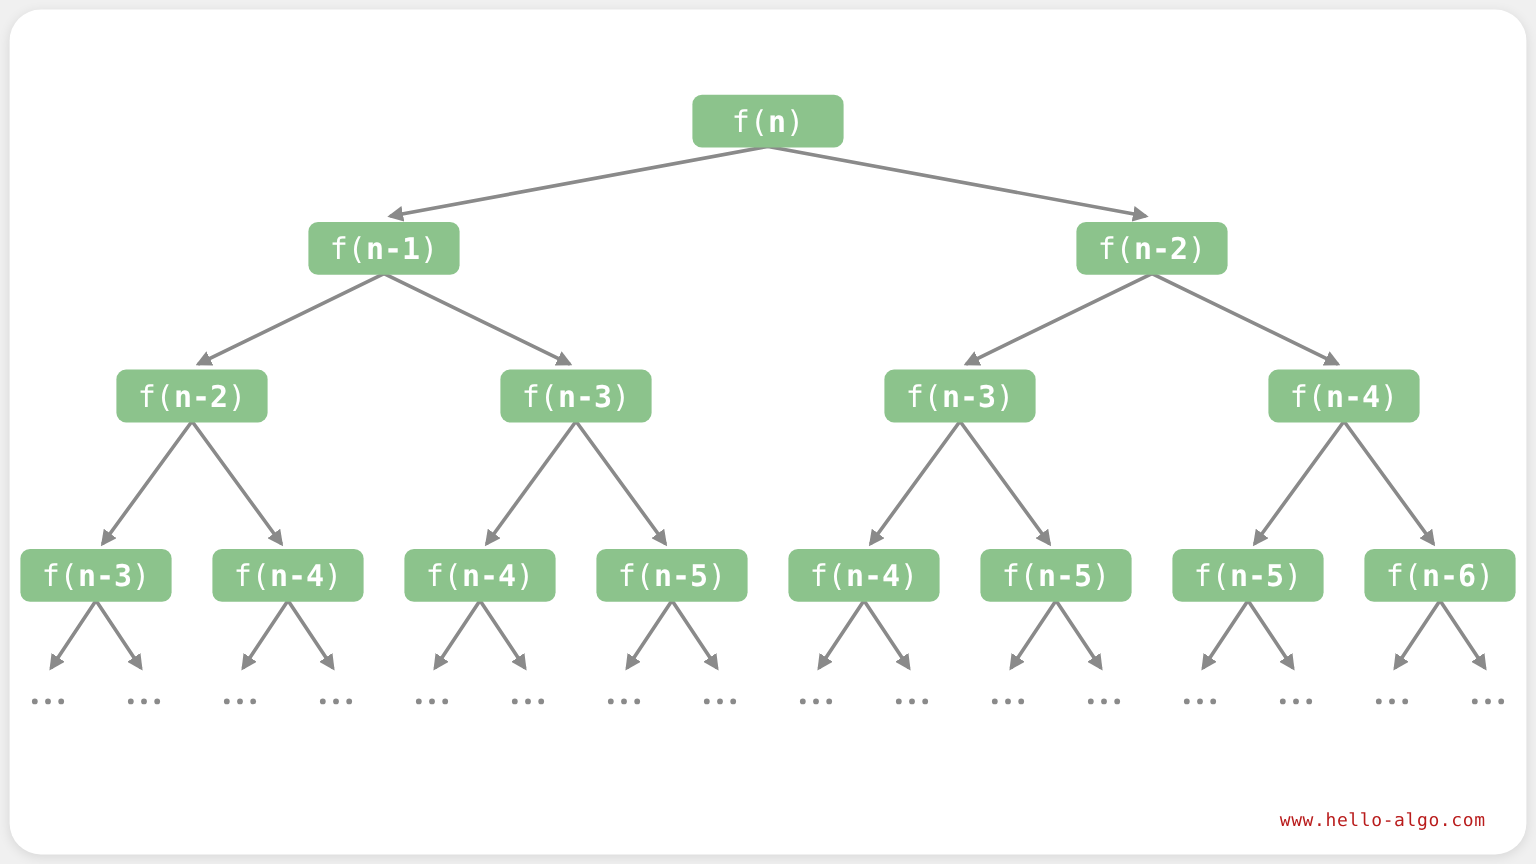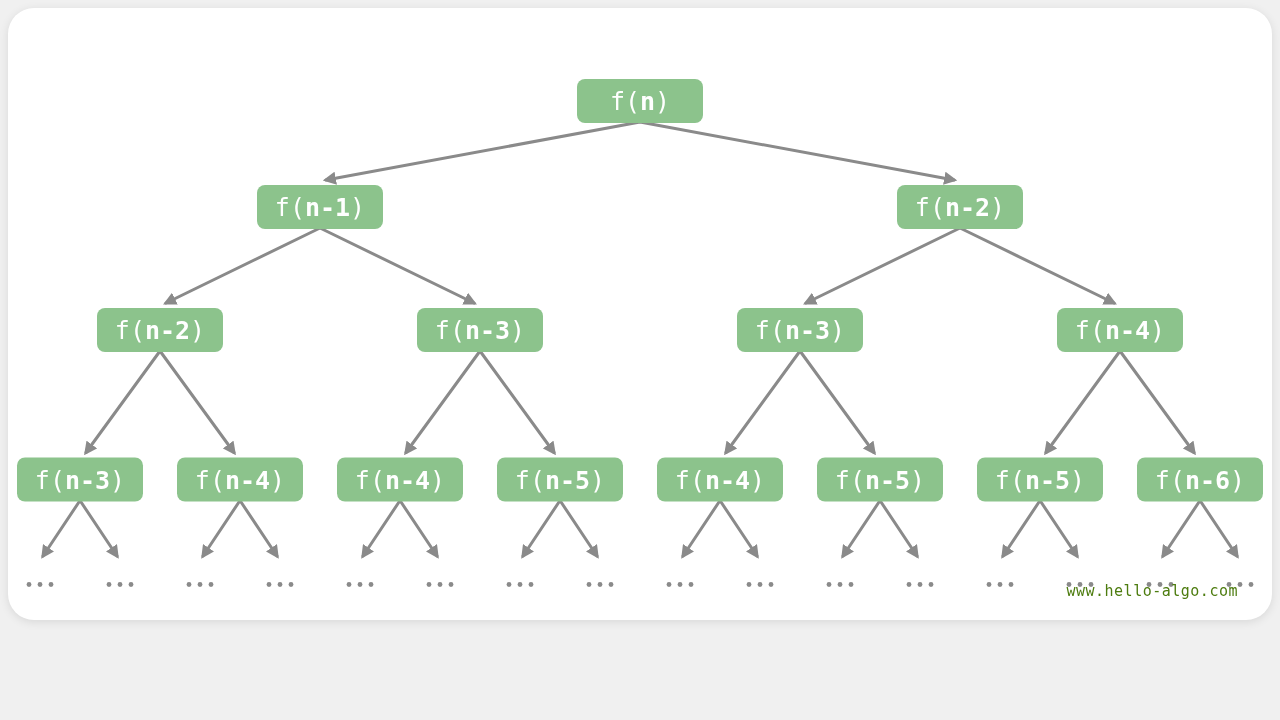--- a/index.html
+++ b/index.html
@@ -12,37 +12,37 @@
     position: relative;
     background: #f0f0f0;
     font-family: "DejaVu Sans Mono", monospace;
     overflow: hidden;
   }
   .card {
     position: absolute;
     left: 8px;
     top: 8px;
     width: 1264px;
-    height: 612px;
+    height: 704px;
     background: #ffffff;
     border-radius: 26px;
     box-shadow: 0 2px 10px rgba(0,0,0,0.10);
   }
   .tree-svg {
     position: absolute;
     left: 0;
     top: 0;
   }
   .watermark {
     position: absolute;
     right: 34px;
     bottom: 20px;
     font-size: 15px;
     letter-spacing: 0.5px;
-    color: #4d7c0f;
+    color: #b91c1c;
     font-family: "DejaVu Sans Mono", monospace;
   }
   .node-label {
     font-family: "DejaVu Sans Mono", monospace;
     font-size: 25px;
   }
 </style>
 </head>
 <body>
 

